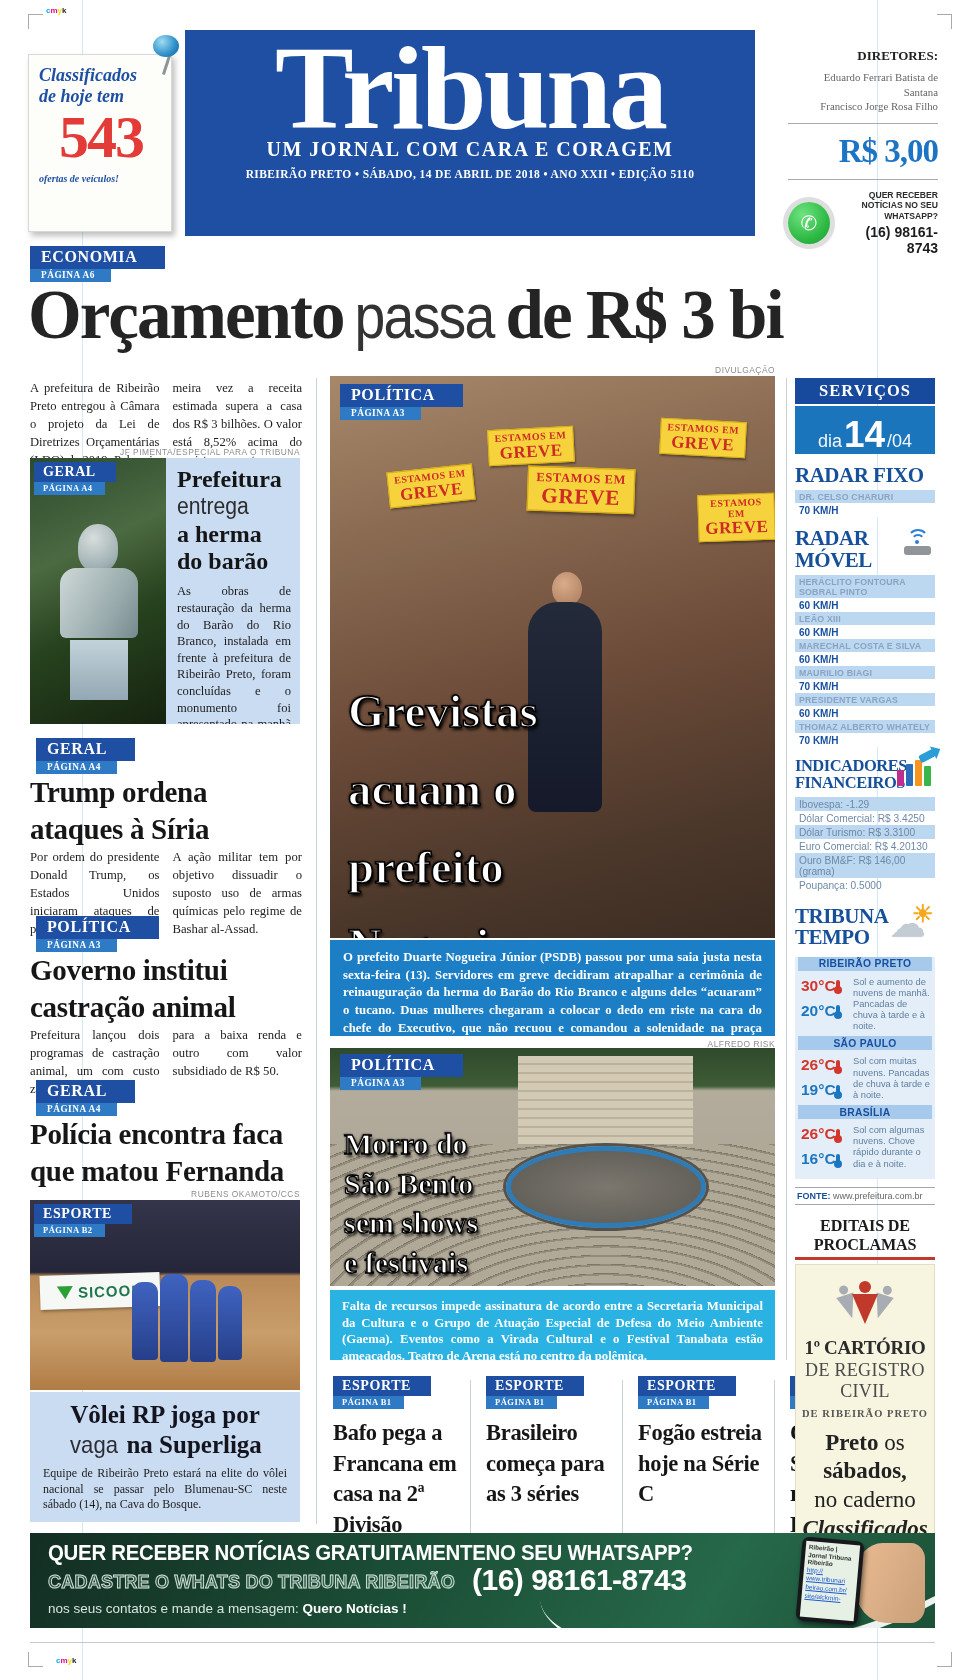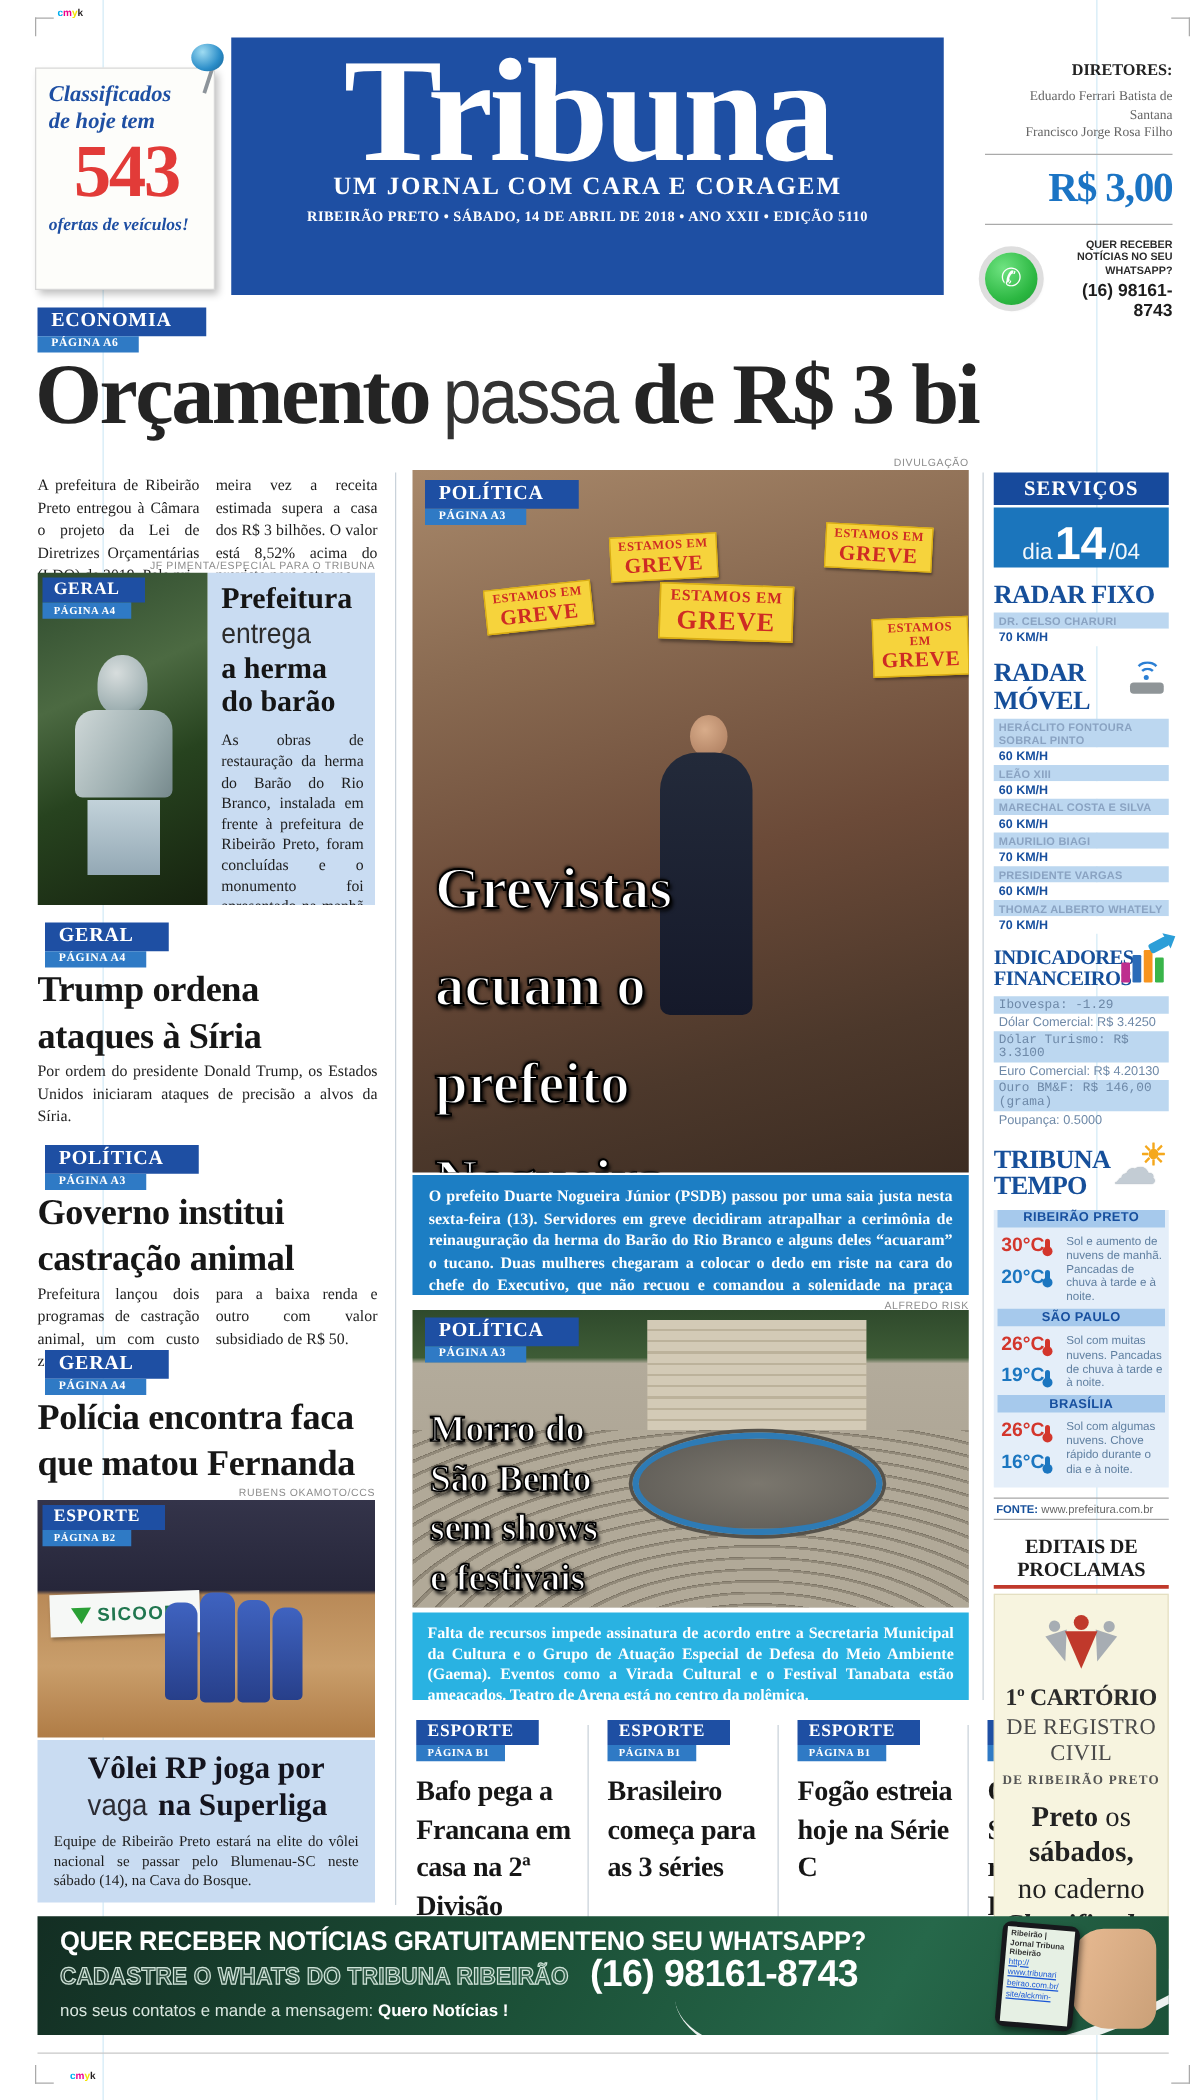--- a/index.html
+++ b/index.html
@@ -8,21 +8,21 @@
   
   .vguide{position:absolute;top:0;width:1px;height:1680px;background:rgba(110,185,225,.30);}
   .cropmark{position:absolute;width:14px;height:14px;border:0 solid #9a9a9a;}
   .cmyk{position:absolute;font:bold 8px "Liberation Sans",sans-serif;letter-spacing:0;}
   .cmyk span{display:inline-block;}
   
   .note{position:absolute;left:28px;top:54px;width:144px;height:178px;background:#fdfdfa;
         border:1px solid #d8d8d8;box-shadow:3px 4px 6px rgba(0,0,0,.25);padding:10px 8px 6px 10px;box-sizing:border-box;}
   .note-line{font-style:italic;font-weight:bold;font-size:18px;line-height:1.15;color:#1E4FA3;}
   .note-num{font-weight:bold;font-size:60px;line-height:1.05;color:#E23B38;text-align:center;letter-spacing:-2px;}
-  .note-foot{font-style:italic;font-weight:bold;font-size:14px;color:#1E4FA3;margin-top:4px;}
+  .note-foot{font-style:italic;font-weight:bold;font-size:10px;color:#1E4FA3;margin-top:4px;}
   .pin{position:absolute;right:-12px;top:-20px;width:34px;height:44px;}
   .pin-ball{position:absolute;left:4px;top:0;width:26px;height:22px;border-radius:50%;
             background:radial-gradient(circle at 35% 30%,#9fdcf2,#2c8ec9 60%,#145e90);}
   .pin-stem{position:absolute;left:16px;top:20px;width:3px;height:20px;background:#8d949a;transform:rotate(18deg);}
   .bluebox{position:absolute;left:185px;top:30px;width:570px;height:206px;background:#1E4FA3;
            display:flex;flex-direction:column;align-items:center;box-sizing:border-box;}
   .mast-title{font-weight:bold;font-size:118px;line-height:1.1;color:#fff;letter-spacing:-3px;margin-top:-6px;}
   .mast-tagline{font-weight:bold;font-size:20px;color:#fff;letter-spacing:1.5px;margin-top:-16px;}
   .mast-dateline{font-weight:bold;font-size:11.5px;color:#fff;letter-spacing:.4px;margin-top:7px;}
   .mast-right{position:absolute;left:788px;top:48px;width:150px;text-align:right;}
@@ -125,21 +125,21 @@
            justify-content:center;gap:2px;padding-bottom:4px;box-sizing:border-box;}
   .dia-lbl{font-size:18px;font-weight:300;opacity:.95;line-height:1;}
   .dia-day{font-size:37px;font-weight:bold;line-height:.85;}
   .dia-mon{font-size:18px;line-height:1;opacity:.95;}
   .sb-h{font-family:"Liberation Serif",serif;font-weight:bold;color:#164F9A;font-size:21px;line-height:1.02;
         letter-spacing:-.5px;margin-top:11px;position:relative;}
   .sb-h.small{font-size:16.5px;}
   .s-row{background:#BCD7F0;color:#8AA3C2;font-weight:bold;font-size:8.8px;padding:2px 4px 1px;letter-spacing:.2px;}
   .s-speed{background:#fff;color:#174F9E;font-weight:bold;font-size:10px;padding:1.5px 4px;}
   .i-row{font-size:10.2px;color:#6E89A8;padding:2px 4px 1px;}
-  .i-row.alt{background:#BCD7F0;font-family:Liberation Mono, monospace;}
+  .i-row.alt{background:#BCD7F0;}
   .radar-icon{position:absolute;right:2px;top:0;width:30px;height:28px;}
   .radar-body{position:absolute;bottom:1px;left:1px;width:27px;height:9px;background:#8f9598;border-radius:3px;}
   .radar-dot{position:absolute;left:12px;top:12px;width:4px;height:4px;border-radius:50%;background:#2B7FD4;}
   .radar-w1,.radar-w2{position:absolute;border:2px solid #2B7FD4;border-color:#2B7FD4 transparent transparent transparent;border-radius:50%;}
   .radar-w1{left:8px;top:6px;width:10px;height:10px;}
   .radar-w2{left:4px;top:1px;width:18px;height:18px;}
   .chart-icon{position:absolute;right:0;top:-6px;width:40px;height:34px;}
   .chart-icon i{position:absolute;bottom:0;width:7px;border-radius:1px;}
   .chart-arrow{position:absolute;right:0;top:0;width:16px;height:8px;background:#2B9ED8;transform:rotate(-28deg);border-radius:2px;}
   .chart-arrow:after{content:"";position:absolute;right:-7px;top:-3px;border-left:8px solid #2B9ED8;
@@ -288,20 +288,21 @@
     </div>
   </div>
 
   <div class="kicker" style="left:36px;top:738px">
     <span class="k-main">GERAL</span>
     <span class="k-page">PÁGINA A4</span>
   </div>
   <div class="story-title" style="left:30px;top:774px;width:272px">Trump ordena ataques à Síria</div>
   <div class="two-col" style="left:30px;top:848px;width:272px">
     <p>Por ordem do presidente Donald Trump, os Estados Unidos iniciaram ataques de precisão a alvos da Síria.</p>
+    <p>A ação militar tem por objetivo dissuadir o suposto uso de armas químicas pelo regime de Bashar al-Assad.</p>
   </div>
 
   <div class="kicker" style="left:36px;top:916px">
     <span class="k-main">POLÍTICA</span>
     <span class="k-page">PÁGINA A3</span>
   </div>
   <div class="story-title" style="left:30px;top:952px;width:272px">Governo institui castração animal</div>
   <div class="two-col" style="left:30px;top:1026px;width:272px">
     <p>Prefeitura lançou dois programas de castração animal, um com custo zero</p>
     <p>para a baixa renda e outro com valor subsidiado de R$ 50.</p>

